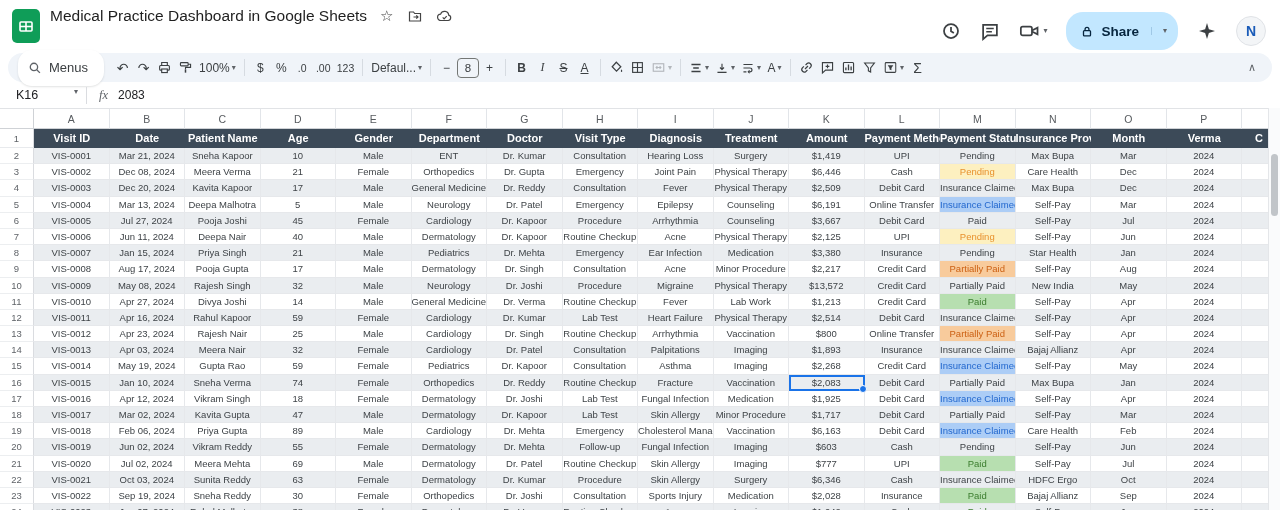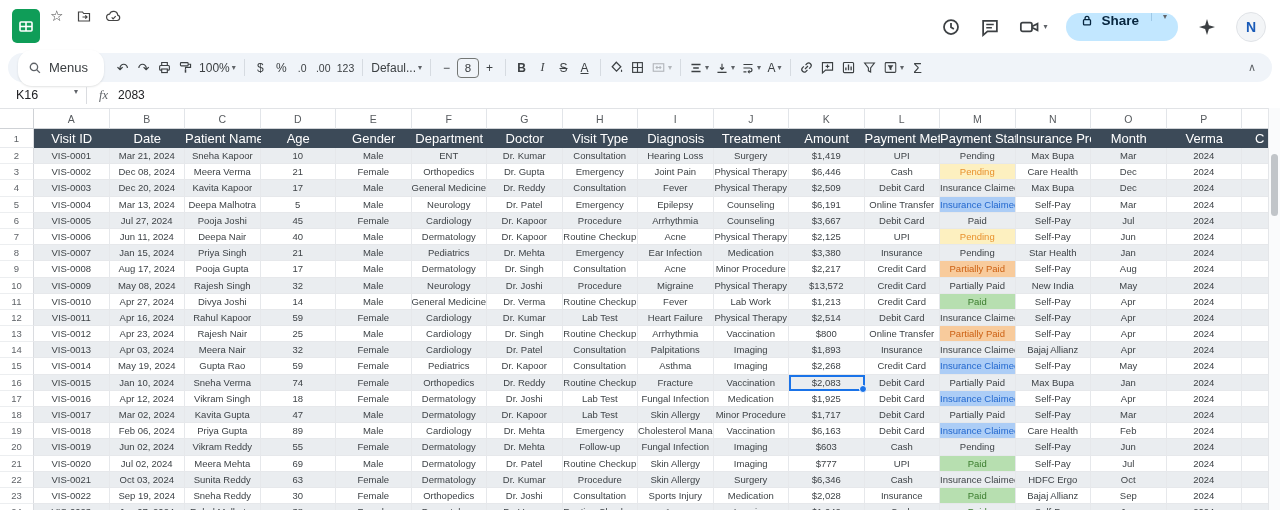--- a/index.html
+++ b/index.html
@@ -22,21 +22,21 @@
   .title-wrap{margin-left:10px;min-width:0}
   .trow{display:flex;align-items:center;gap:13px}
   .doc-title{font-size:15.5px;color:#1f1f1f;white-space:nowrap}
   .t-ic{color:#444;display:flex;align-items:center}
   .menu-bar{display:flex;margin-top:1px;margin-left:-6px}
   .menu-item{font-size:13px;color:#202124;padding:2px 7px;border-radius:8px;cursor:default}
   .topbar-right{margin-left:auto;display:flex;align-items:center;gap:19px;padding-top:5px}
   .tb-ic{display:flex;align-items:center;color:#3c4043}
   .cam-wrap{display:flex;align-items:center;gap:3px}
   .caret{font-size:8px;color:#5f6368;line-height:1}
-  .share{height:28px;background:var(--share-bg);border-radius:17px;display:flex;align-items:flex-start;color:#07263f;overflow:hidden}
+  .share{height:38px;background:var(--share-bg);border-radius:17px;display:flex;align-items:center;color:#07263f;overflow:hidden}
   .share-main{display:flex;align-items:center;gap:7px;padding:0 12px 0 14px;font-size:13.5px;font-weight:bold}
   .share-caret{display:flex;align-items:center;padding:0 11px;border-left:1px solid #9fc8e6}
   .avatar{width:30px;height:30px;border-radius:50%;background:#f3f5f7;border:1px solid #e0e3e7;
           display:flex;align-items:center;justify-content:center;color:#1a5bb8;font-weight:bold;font-size:14px}
 
   
   .toolbar{margin:1px 8px 0 8px;height:29px;background:#F0F4F9;border-radius:15px;
            display:flex;align-items:center;padding:0 10px;color:#3c4043;font-size:12px}
   .menus-pill{background:#fff;border-radius:14px;height:36px;display:flex;align-items:center;
               gap:7px;padding:0 16px 0 10px;font-size:13px;color:#3c4043;margin-right:8px;
@@ -64,21 +64,21 @@
   
   .grid{position:relative;font-size:9.5px}
   .letters-row{display:flex;height:20px;background:#fff}
   .corner{width:var(--gut);border-right:1px solid #cfd2d6;border-bottom:1px solid #cfd2d6;flex:0 0 auto}
   .letter{width:var(--cw);flex:0 0 auto;text-align:center;line-height:20px;font-size:10.5px;color:#575b5f;
           border-right:1px solid #e2e5e9;border-bottom:1px solid #cfd2d6}
   .letter.part{flex:1;border-right:none}
   .hrow{display:flex;height:19px}
   .gut1{width:var(--gut);flex:0 0 auto;text-align:center;line-height:19px;font-size:9.5px;color:#5f6368;
         border-right:1px solid #dadce0;border-bottom:1px solid #e8eaed;background:#fff}
-  .hcell{width:var(--cw);flex:0 0 auto;background:var(--header-bg);color:#fff;font-weight:normal;font-size:13px;
+  .hcell{width:var(--cw);flex:0 0 auto;background:var(--header-bg);color:#fff;font-weight:bold;font-size:11px;
          text-align:center;line-height:19px;overflow:hidden;white-space:nowrap}
   .hcell.part{flex:1;text-align:left;padding-left:13px}
   .row{display:flex;height:16.2px;line-height:16.2px}
   .gut{width:var(--gut);flex:0 0 auto;text-align:center;font-size:9.5px;color:#5f6368;background:#fff;
        border-right:1px solid #dadce0;border-bottom:1px solid #eceef0}
   .cell{width:var(--cw);flex:0 0 auto;text-align:center;color:#3e4347;overflow:hidden;white-space:nowrap;
         border-right:1px solid #e6e8eb;border-bottom:1px solid #e6e8eb;background:#fff}
   .cell.part{flex:1;border-right:none}
   .row.band .cell{background:var(--band)}
   .cell.st-yellow{background:var(--st-yellow-bg);color:var(--st-yellow-tx)}
@@ -101,20 +101,21 @@
 <div class="topbar">
   <div class="logo">
     <svg width="16" height="20" viewBox="0 0 16 20">
       <rect x="2" y="6" width="12" height="9" rx="1" fill="none" stroke="#fff" stroke-width="1.6"></rect>
       <line x1="2" y1="10.5" x2="14" y2="10.5" stroke="#fff" stroke-width="1.6"></line>
       <line x1="8" y1="6" x2="8" y2="15" stroke="#fff" stroke-width="1.6"></line>
     </svg>
   </div>
   <div class="title-wrap">
     <div class="trow">
+      <span class="doc-title">Medical Practice Dashboard in Google Sheets</span>
       <span class="t-ic" style="font-size:15px">☆</span>
       <span class="t-ic">
         <svg width="16" height="16" viewBox="0 0 16 16">
             <path d="M2.5 4h4l1.2 1.5h5.8v7.5H2.5z" fill="none" stroke="#444" stroke-width="1.2"></path>
             <path d="M6.5 9h4.2M9.3 7.3 11 9l-1.7 1.7" fill="none" stroke="#444" stroke-width="1.2"></path>
           </svg>
       </span>
       <span class="t-ic">
         <svg width="17" height="16" viewBox="0 0 17 16">
             <path d="M5 12.5a3.2 3.2 0 0 1-.4-6.4 4.2 4.2 0 0 1 8.1 1.1 2.7 2.7 0 0 1-.5 5.3z" fill="none" stroke="#444" stroke-width="1.2"></path>

